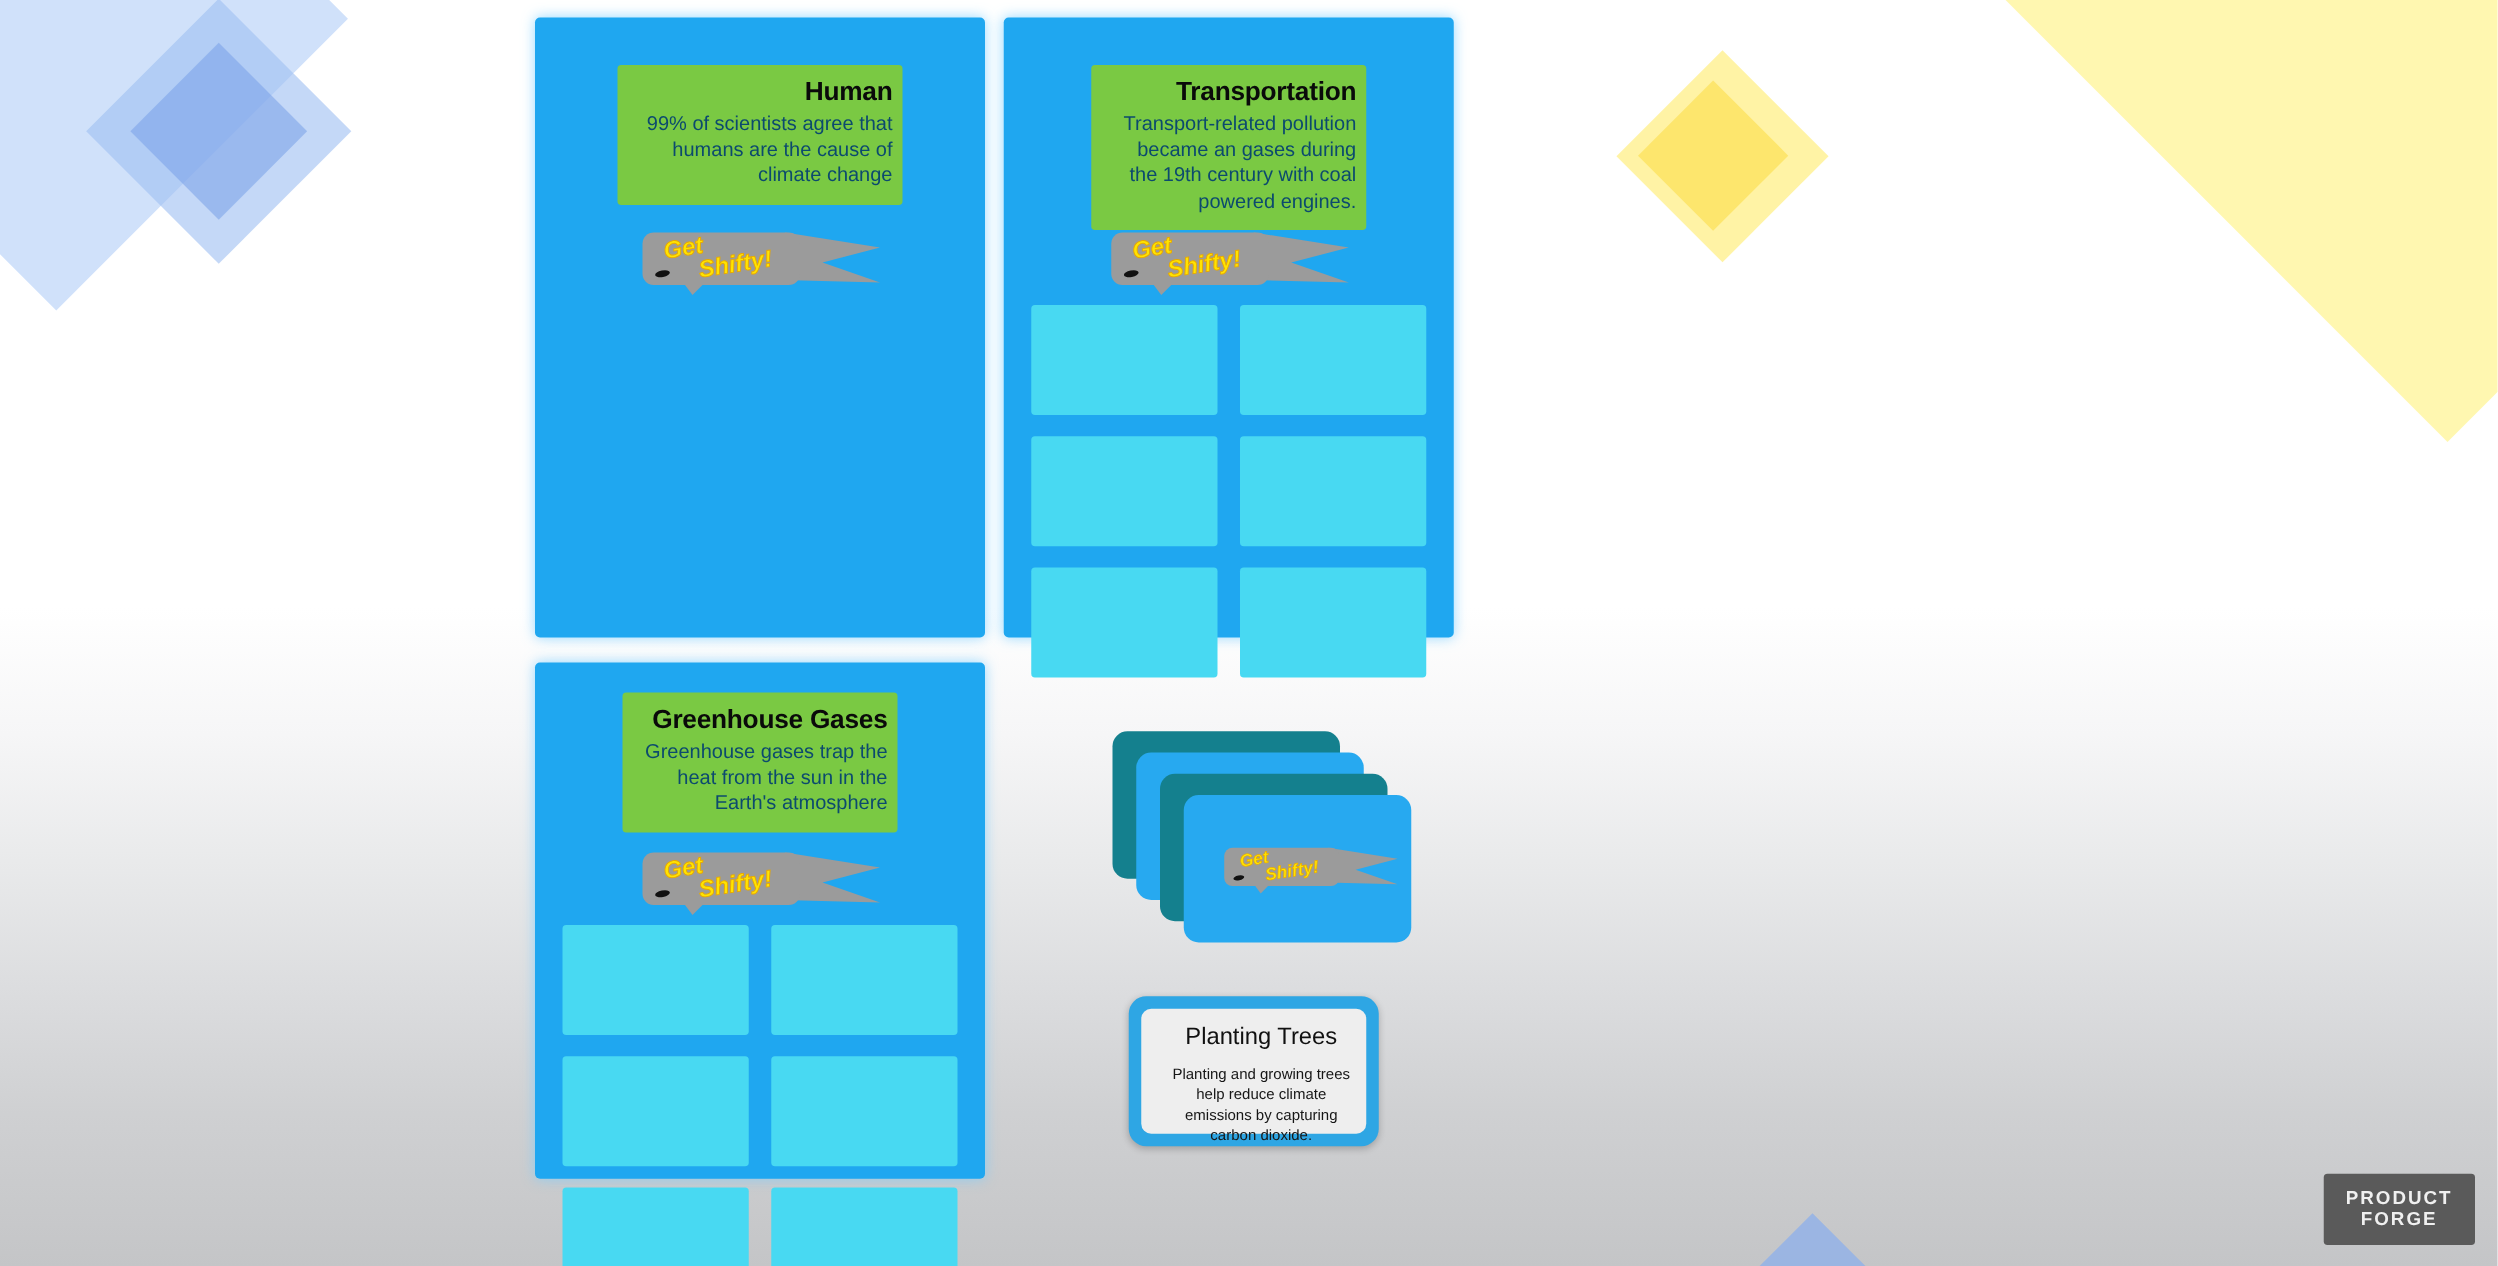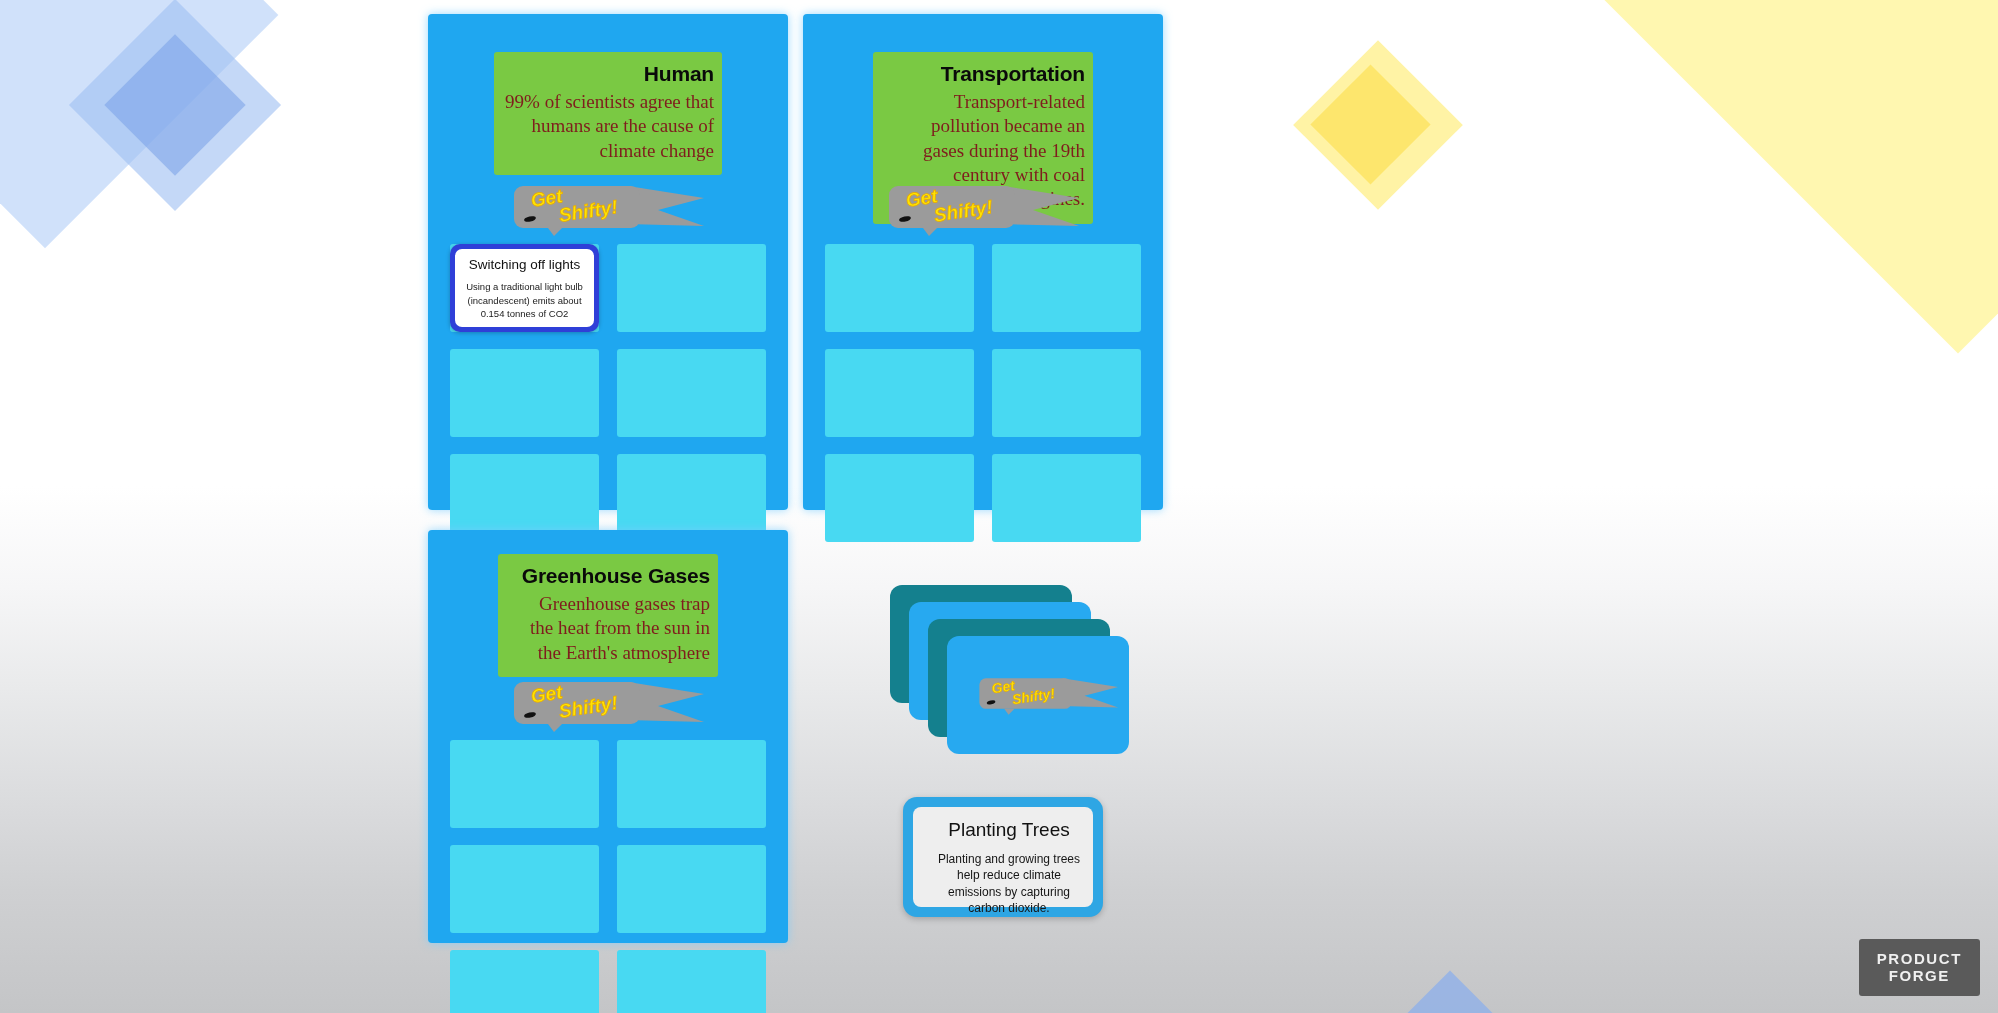--- a/index.html
+++ b/index.html
@@ -84,24 +84,23 @@
 
   .panel-title {
     font-size: 21px;
     font-weight: bold;
     color: #0a0a0a;
     line-height: 1.15;
     margin-bottom: 4px;
     letter-spacing: -0.2px;
   }
   .panel-desc {
-    font-size: 19px;
-    color: #7f1d1d;
+    font-size: 16px;
+    color: #0c4a6e;
     line-height: 1.28;
-    font-family: Liberation Serif, serif;
   }
 
   
   .whale {
     position: absolute;
     left: 50%;
     margin-left: -100px;
     top: 168px;
     width: 200px;
     height: 54px;
@@ -263,35 +262,20 @@
       <svg viewBox="0 0 200 54" xmlns="http://www.w3.org/2000/svg">
         <path d="M120 4 L196 16 L150 28 L196 44 L118 42 Z" fill="#9B9B9B"></path>
         <rect x="6" y="4" width="126" height="42" rx="9" fill="#9B9B9B"></rect>
         <path d="M40 46 L54 46 L46 54 Z" fill="#9B9B9B"></path>
         <ellipse cx="22" cy="37" rx="6" ry="2.6" fill="#111" transform="rotate(-12 22 37)"></ellipse>
         <text x="24" y="25" font-family="'Liberation Sans', sans-serif" font-size="19" font-weight="bold" font-style="italic" fill="#FFE400" stroke="#E8A800" stroke-width="0.7" transform="rotate(-9 24 25)">Get</text>
         <text x="52" y="40" font-family="'Liberation Sans', sans-serif" font-size="19" font-weight="bold" font-style="italic" fill="#FFE400" stroke="#E8A800" stroke-width="0.7" transform="rotate(-9 52 40)">Shifty!</text>
       </svg>
     </div>
 
-    <div class="slot-grid">
-      <div class="slot">
-        <div class="idea-card">
-          <div class="idea-card-inner">
-            <div class="idea-card-title">Switching off lights</div>
-            <div class="idea-card-body">Using a traditional light bulb (incandescent) emits about 0.154 tonnes of CO2</div>
-          </div>
-        </div>
-      </div>
-      <div class="slot"></div>
-      <div class="slot"></div>
-      <div class="slot"></div>
-      <div class="slot"></div>
-      <div class="slot"></div>
-    </div>
   </div>
 
   <div class="panel panel-transportation">
     <div class="panel-header wide">
       <div class="panel-title">Transportation</div>
       <div class="panel-desc">Transport-related pollution became an gases during the 19th century with coal powered engines.</div>
     </div>
 
     <div class="whale">
       <svg viewBox="0 0 200 54" xmlns="http://www.w3.org/2000/svg">

